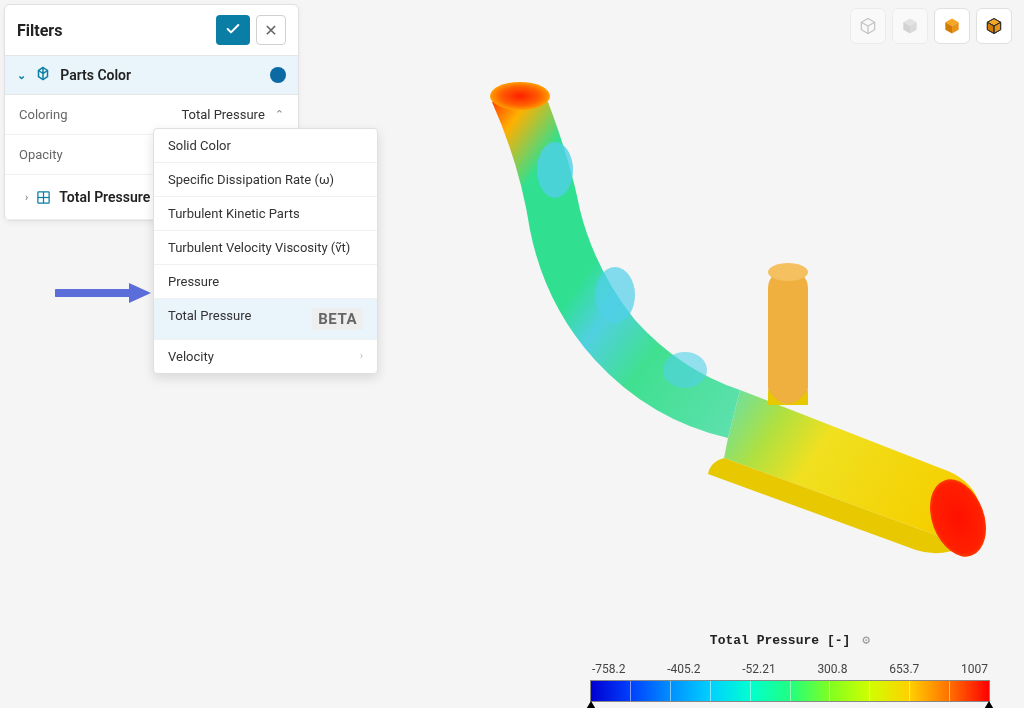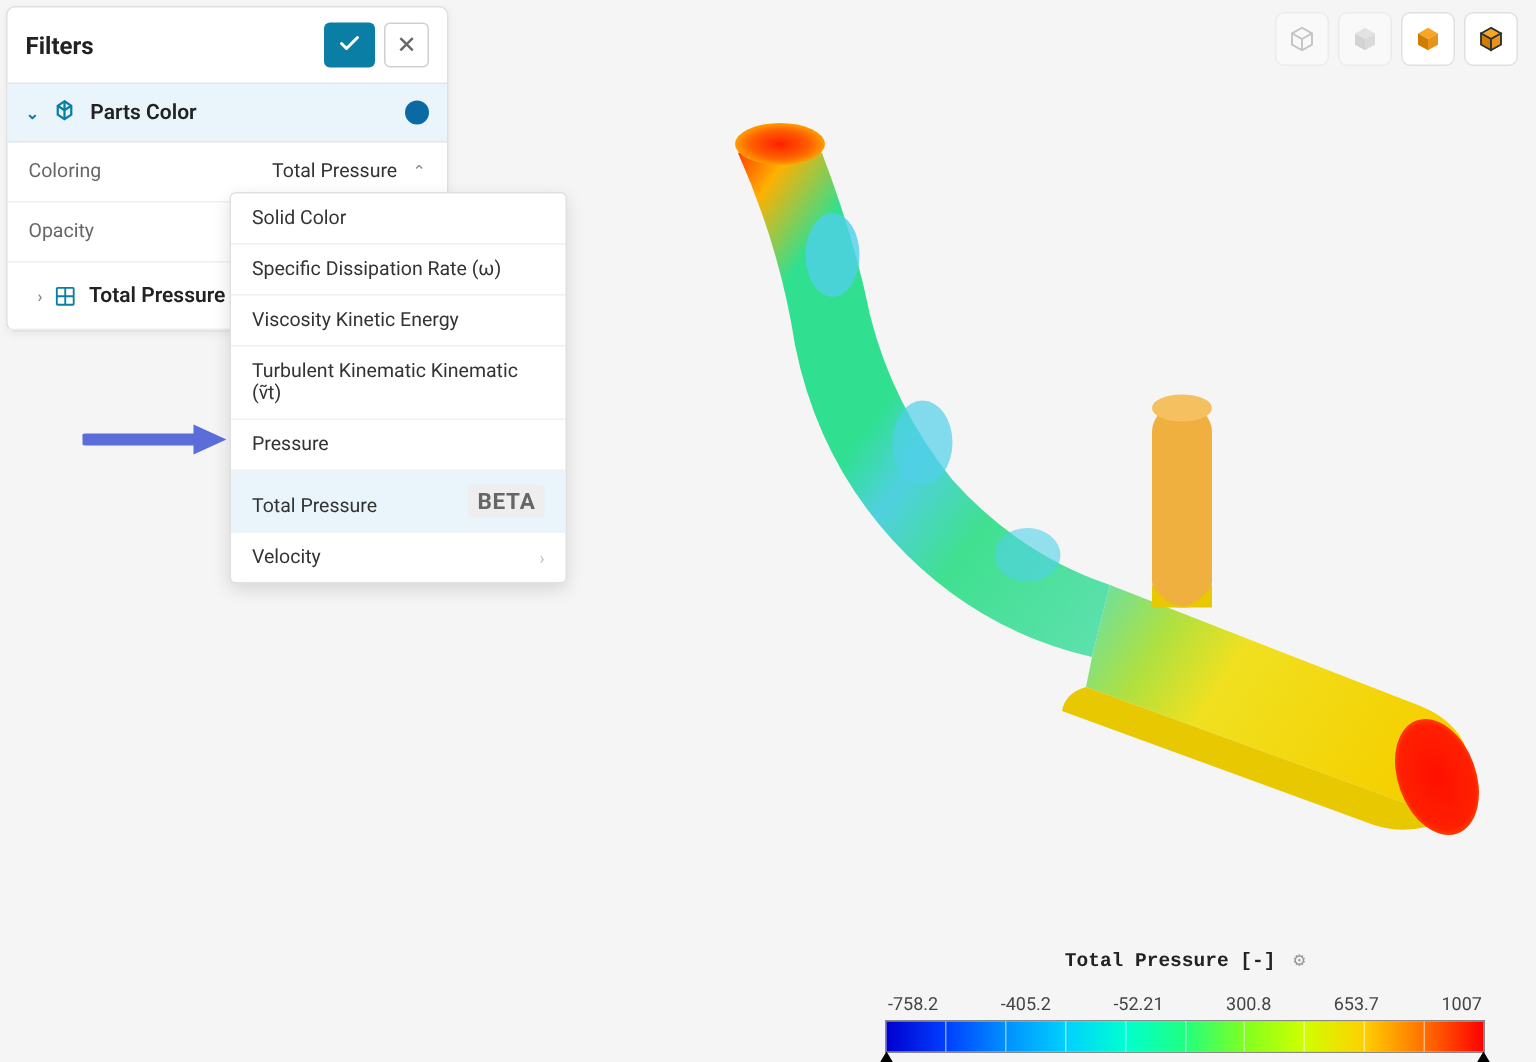--- a/index.html
+++ b/index.html
@@ -117,21 +117,21 @@
     left: 153px;
     width: 225px;
     background: #fff;
     border: 1px solid #e0e0e0;
     border-radius: 4px;
     box-shadow: 0 4px 12px rgba(0,0,0,0.12);
     overflow: hidden;
   }
   .dropdown-item {
     display: flex;
-    align-items: flex-end;
+    align-items: flex-start;
     justify-content: space-between;
     padding: 9px 14px;
     font-size: 13px;
     color: #333;
     border-bottom: 1px solid #f0f0f0;
     cursor: pointer;
   }
   .dropdown-item:last-child { border-bottom: none; }
   .dropdown-item.selected { background: #e9f4fb; }
   .dropdown-item .badge {
@@ -315,24 +315,24 @@
 </div>
 
 <div class="dropdown" id="dropdown">
     <div class="dropdown-item">
       <span>Solid Color</span>
     </div>
     <div class="dropdown-item">
       <span>Specific Dissipation Rate (ω)</span>
     </div>
     <div class="dropdown-item">
-      <span>Viscosity Kinetic Energy</span>
-    </div>
-    <div class="dropdown-item">
-      <span>Turbulent Kinematic Kinematic (ν̃t)</span>
+      <span>Turbulent Kinetic Parts</span>
+    </div>
+    <div class="dropdown-item">
+      <span>Turbulent Velocity Viscosity (ν̃t)</span>
     </div>
     <div class="dropdown-item">
       <span>Pressure</span>
     </div>
     <div class="dropdown-item selected">
       <span>Total Pressure</span>
       <span class="badge">BETA</span>
     </div>
     <div class="dropdown-item">
       <span>Velocity</span>

